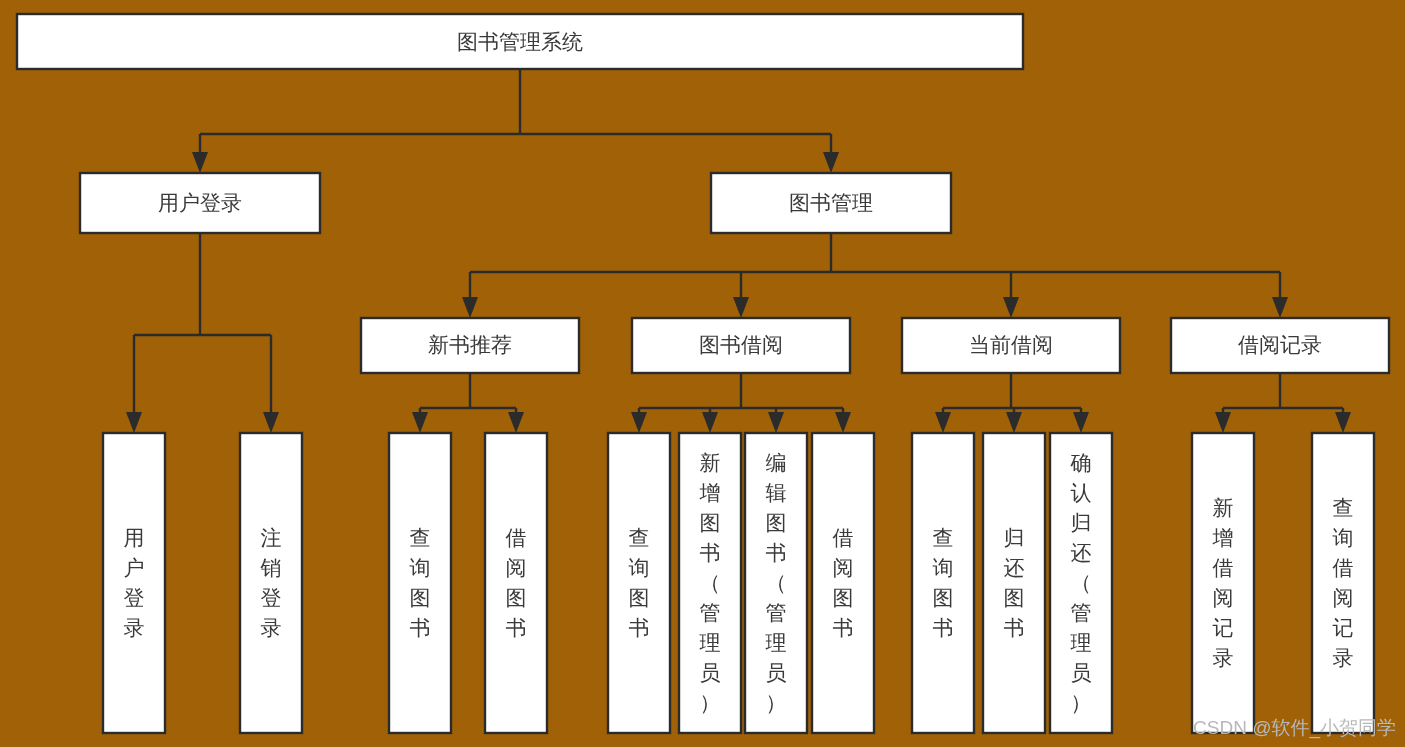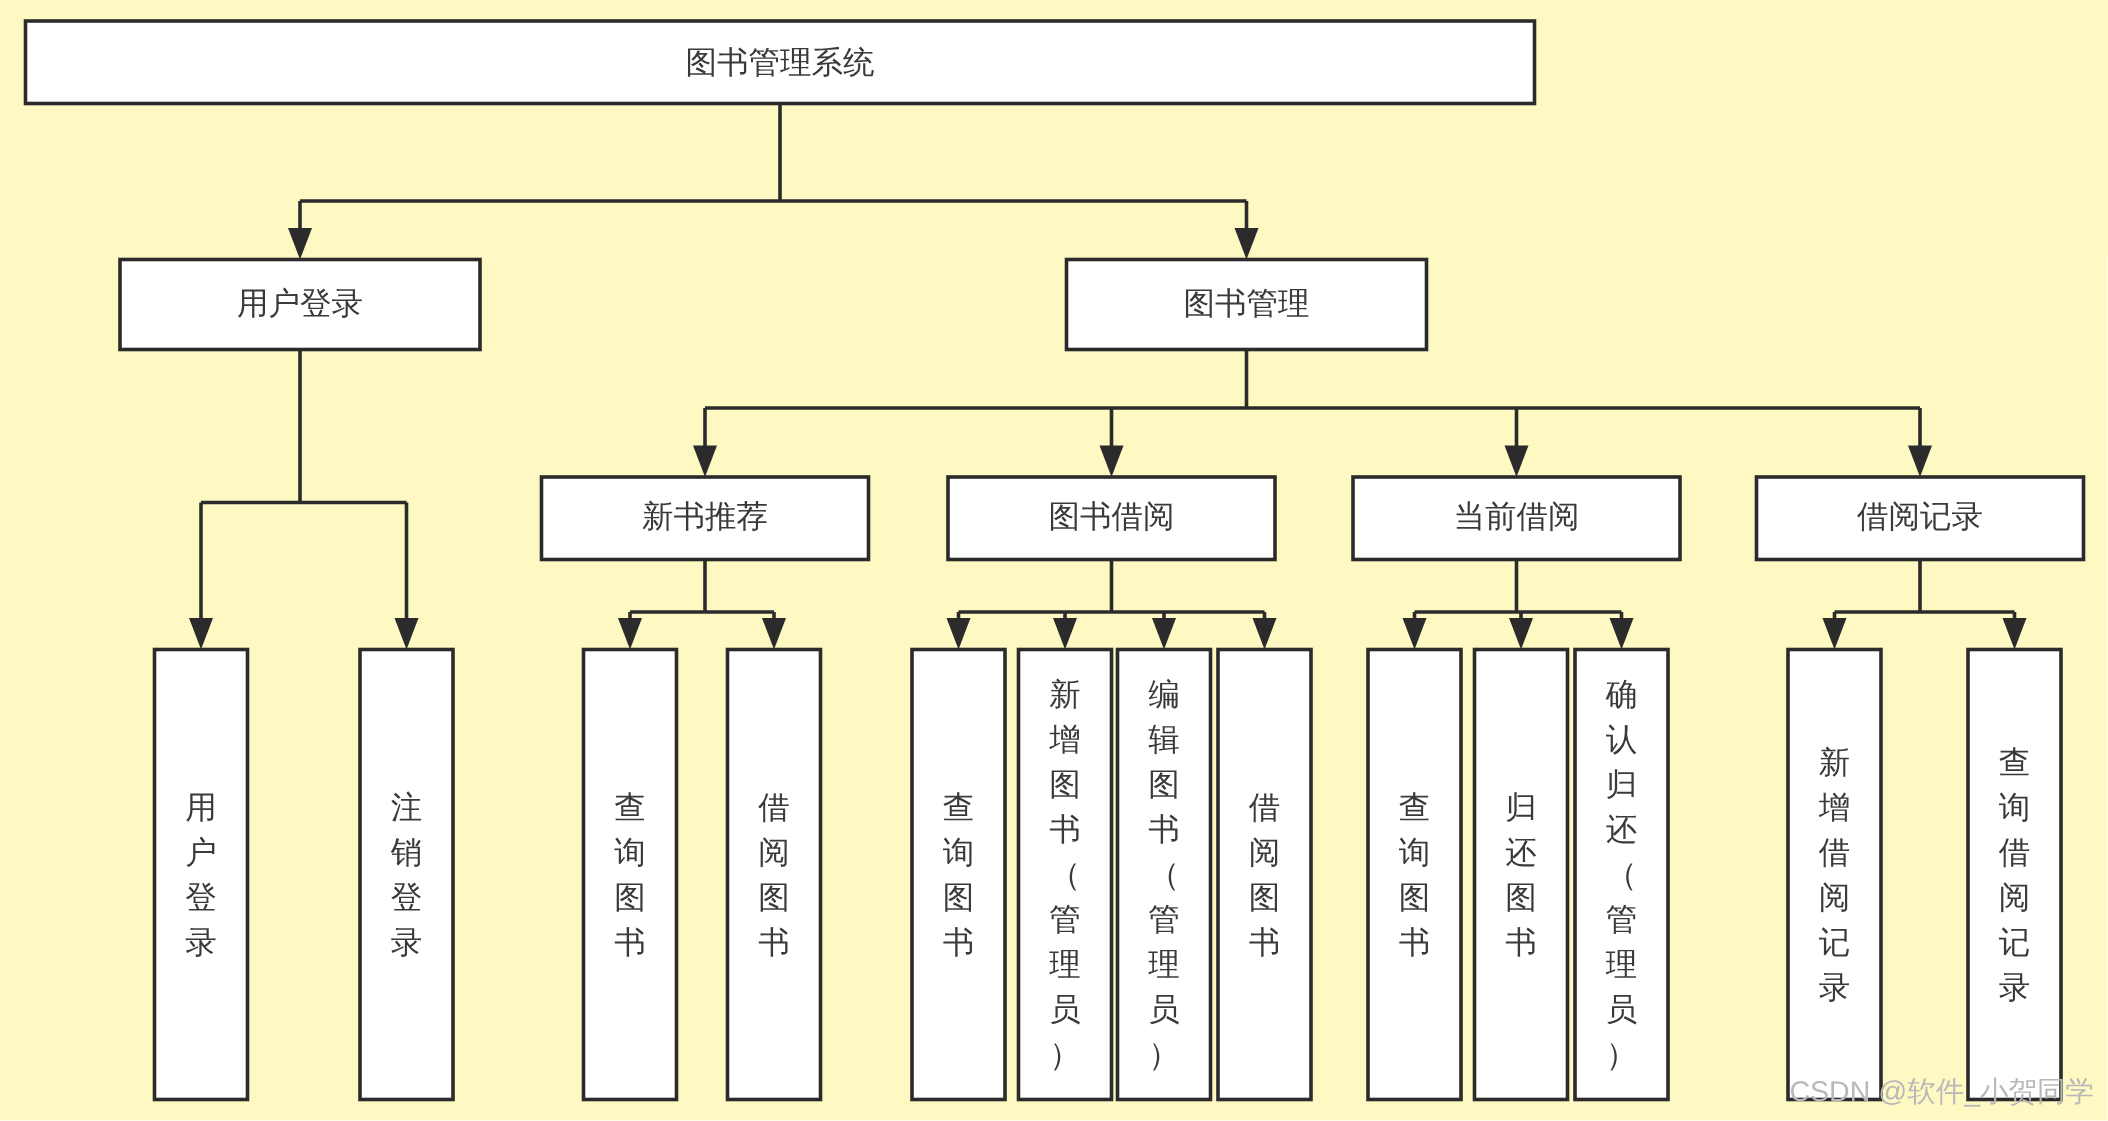--- a/index.html
+++ b/index.html
@@ -7,21 +7,21 @@
     padding: 0;
     background: #ffffff;
   }
   body {
     font-family: "Liberation Sans", "DejaVu Sans", sans-serif;
   }
   #diagram-root {
     position: relative;
     width: 1405px;
     height: 747px;
-    background: #fef9c3;
+    background: #a16207;
     overflow: hidden;
     text-align: right;
   }
   svg#flow {
     position: absolute;
     left: 0;
     top: 0;
     width: 1405px;
     height: 747px;
     display: block;

